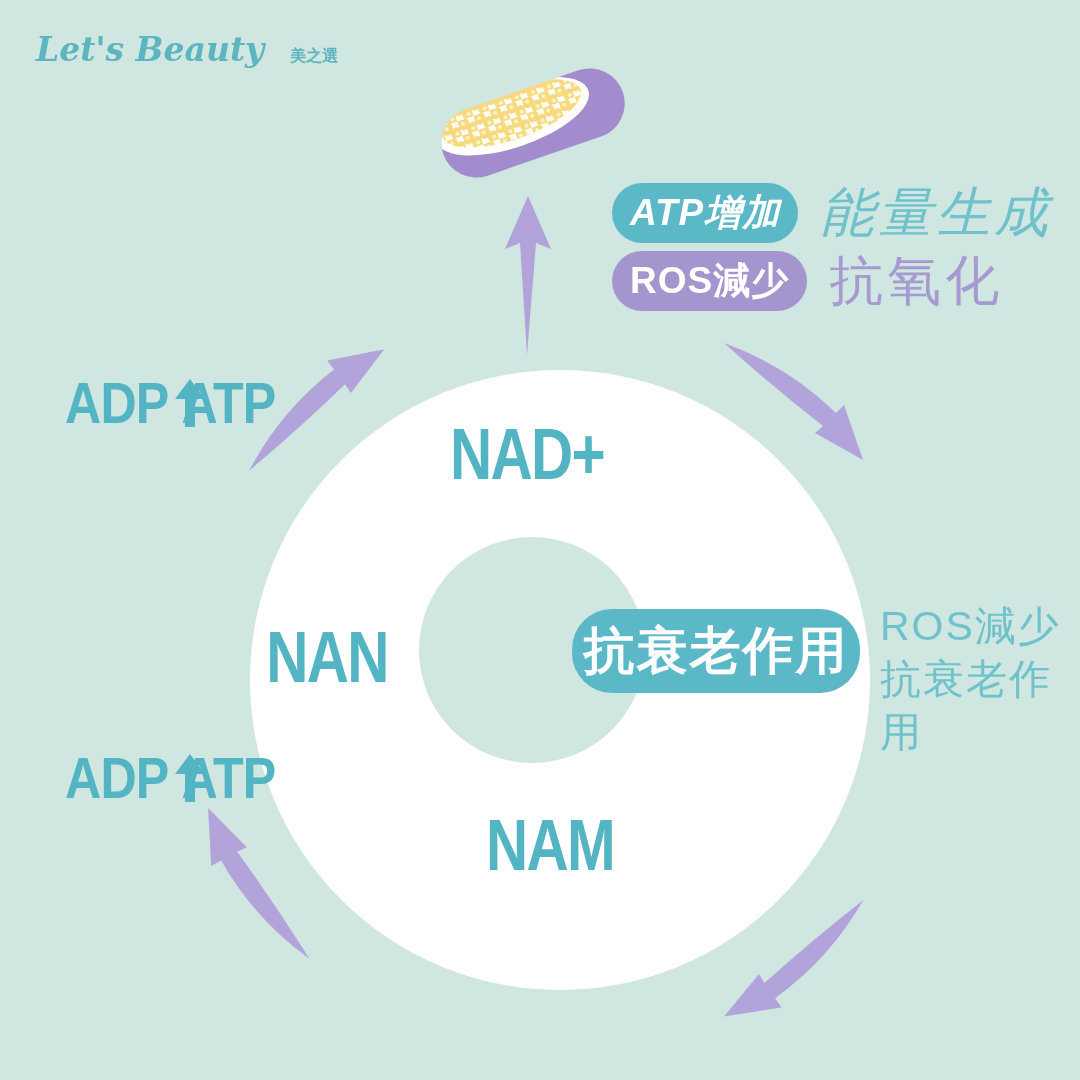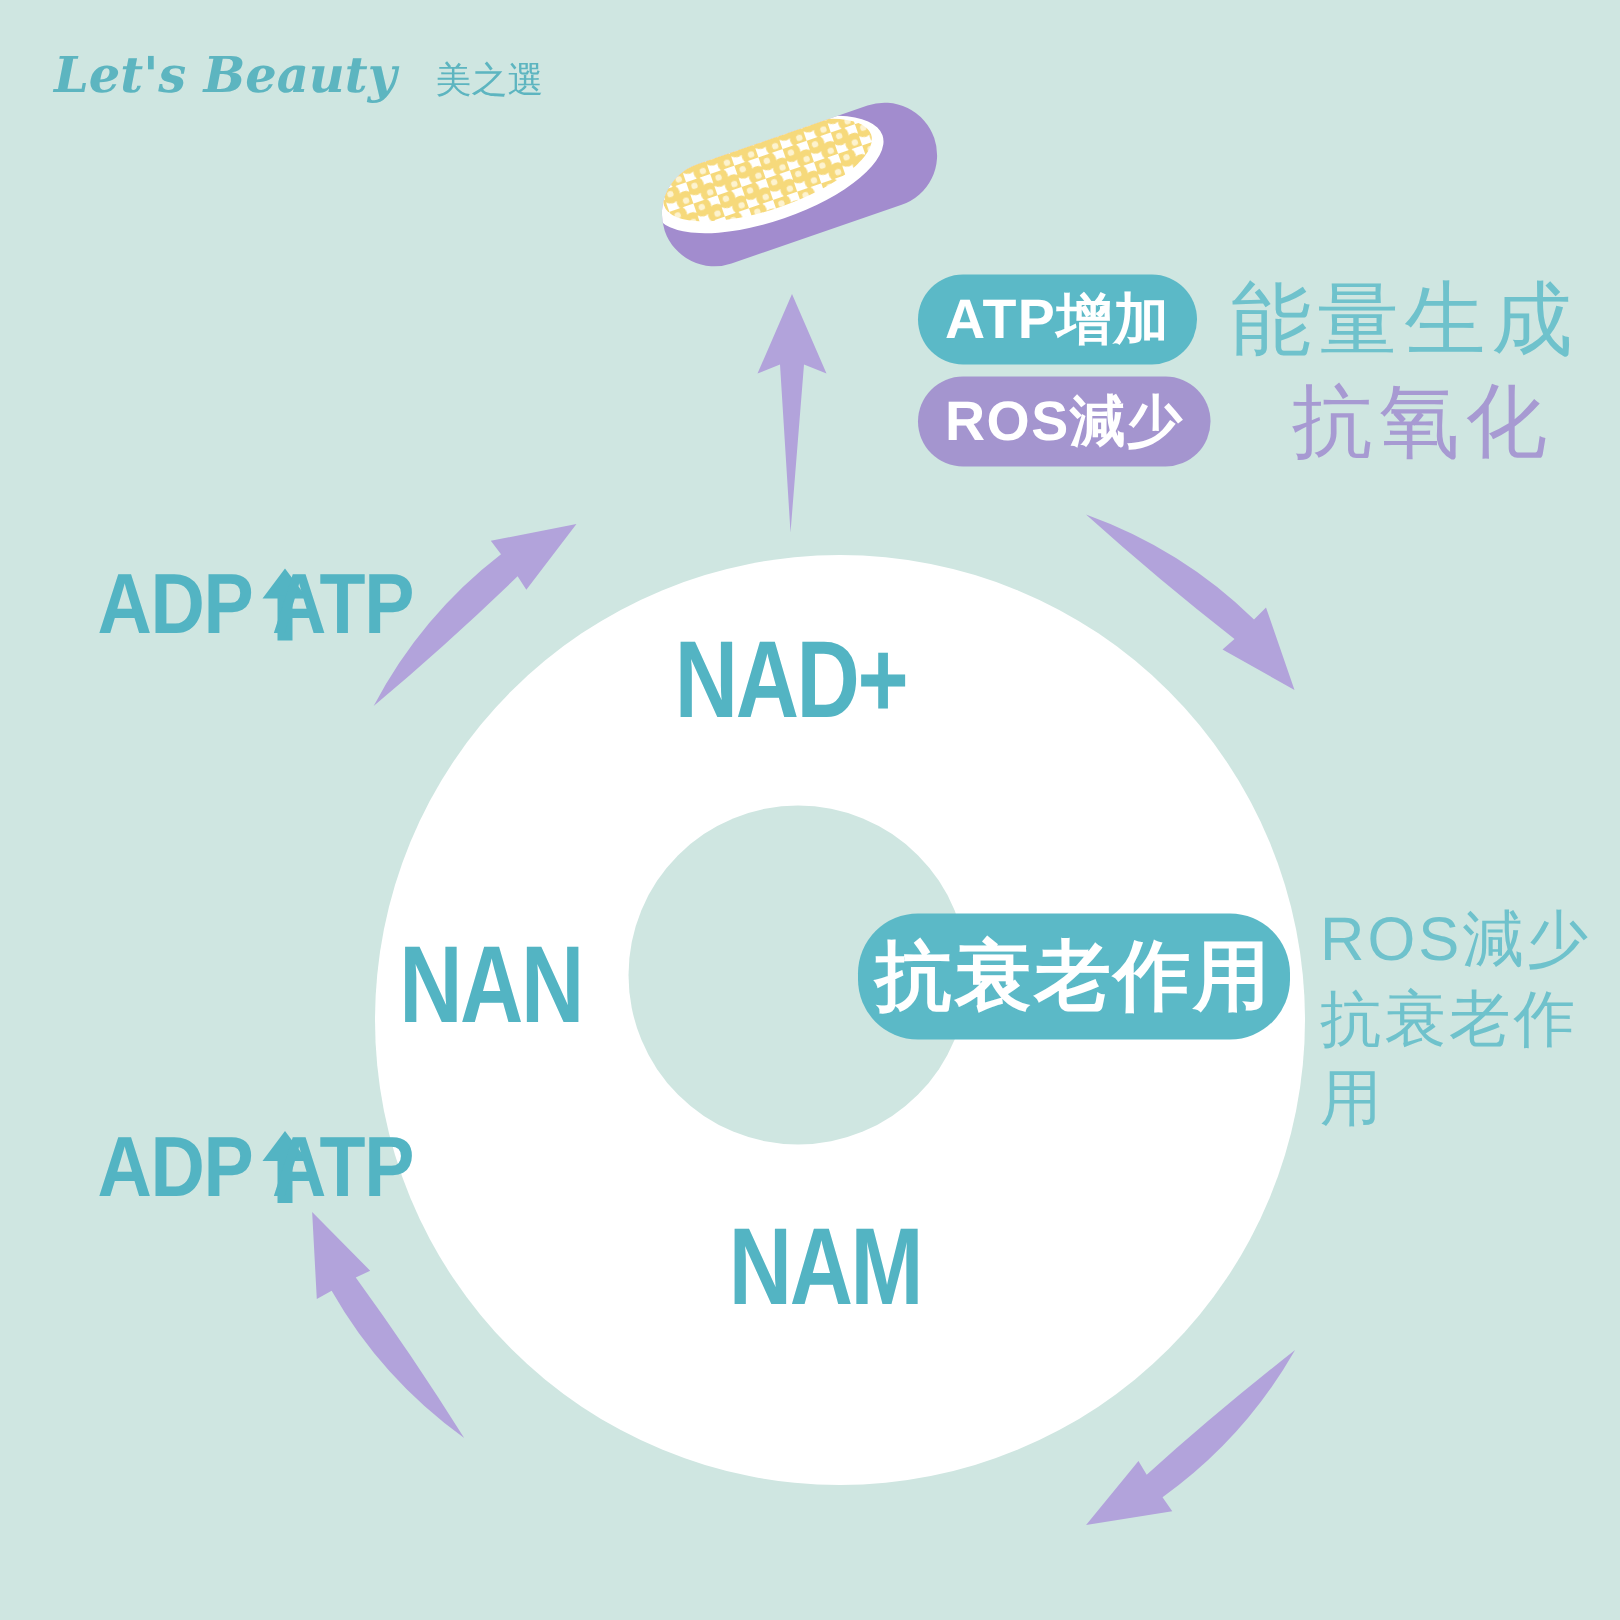--- a/index.html
+++ b/index.html
@@ -17,32 +17,32 @@
   .arrow{fill:var(--arrow_purple);}
   .mito-body{fill:var(--mito_purple);}
   .mito-inner{fill:var(--white);}
   .granule{fill:var(--granule_yellow);}
   .granule-dot{fill:#fdf3cf;}
 
   .abs{position:absolute;}
 
   .logo{left:36px;top:30px;display:flex;align-items:baseline;gap:26px;color:var(--logo_teal);}
   .logo-en{font-family:"DejaVu Serif","Liberation Serif",serif;font-style:italic;font-weight:bold;font-size:33px;}
-  .logo-zh{font-size:24px;font-weight:normal;}
+  .logo-zh{font-size:16px;font-weight:bold;}
 
   .callout-row{display:flex;align-items:center;gap:22px;height:60px;}
-  .row-atp{left:612px;top:183px;}
+  .row-atp{left:612px;top:183px;font-style:italic;}
   .row-ros{left:612px;top:251px;}
   .pill{min-width:173px;height:60px;border-radius:30px;display:flex;align-items:center;justify-content:center;
         color:#fff;font-weight:bold;font-size:37px;padding:0 18px;box-sizing:border-box;letter-spacing:1px;}
   .pill-teal{background:var(--teal_badge);}
   .pill-purple{background:var(--purple_badge);}
   .callout-label{font-size:54px;letter-spacing:4px;}
   .lbl-teal{color:var(--teal_light);}
-  .lbl-purple{color:var(--purple_text);margin-left:32px;}
+  .lbl-purple{color:var(--purple_text);}
 
   .cycle-label{color:var(--teal);font-weight:bold;font-size:73px;letter-spacing:-2px;white-space:nowrap;
                transform:translateX(-50%) scaleX(.8);transform-origin:center;}
   .node-nad{left:527px;top:412px;}
   .node-nan{left:327px;top:615px;}
   .node-nam{left:550px;top:803px;}
 
   .center-pill{left:572px;top:609px;width:288px;height:84px;border-radius:40px;background:var(--teal_badge);
                display:flex;align-items:center;justify-content:center;color:#fff;font-weight:bold;
                font-size:51px;letter-spacing:2px;}

